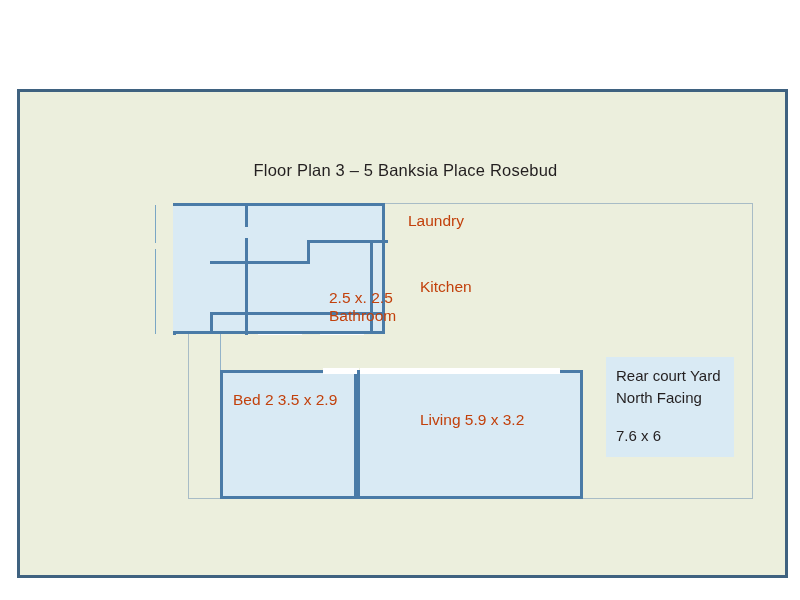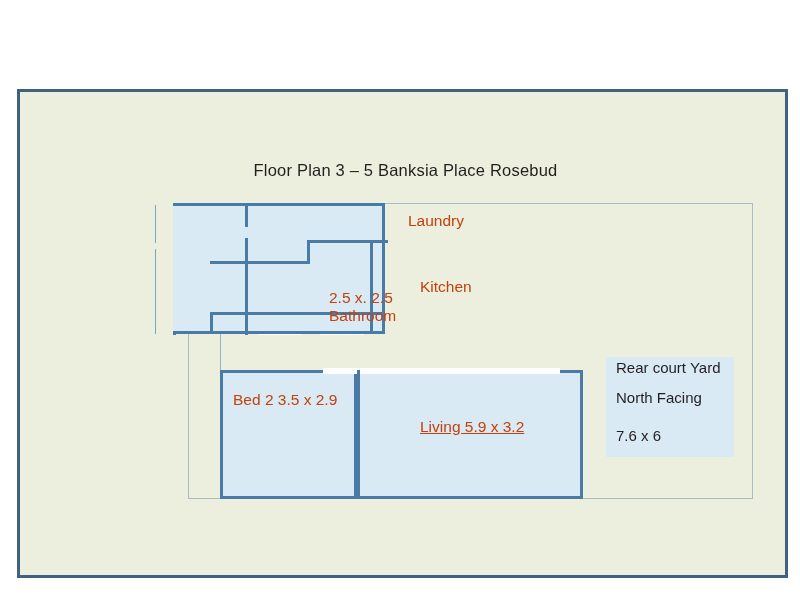--- a/index.html
+++ b/index.html
@@ -179,32 +179,32 @@
     <div class="room walled" style="left:200px; top:278px; width:137px; height:129px;"></div>
 
     <div class="gap" style="left:303px; top:276px; width:36px; height:6px;"></div>
     <div class="gap" style="left:218px; top:276px; width:0px; height:6px;"></div>
 
     <div class="room walled" style="left:337px; top:278px; width:226px; height:129px;"></div>
 
     <div class="gap" style="left:340px; top:276px; width:200px; height:6px;"></div>
 
     <div id="courtyard-box">
-      <div class="line" style="top:2px;">Rear court Yard</div>
+      <div class="line" style="top:10px;">Rear court Yard</div>
       <div class="line" style="top:32px;">North Facing</div>
       <div class="line" style="top:70px;">7.6 x 6</div>
     </div>
 
 
     <div class="label sz16" style="left:309px; top:174px;margin-top:40px;">Bathroom</div>
     <div class="label sz16" style="left:309px; top:196px;">2.5 x. 2.5</div>
 
     <div class="label sz16" style="left:388px; top:119px;">Laundry</div>
 
     <div class="label sz16" style="left:400px; top:185px;">Kitchen</div>
 
     <div class="label sz16" style="left:213px; top:298px;">Bed 2 3.5 x 2.9</div>
 
-    <div class="label sz16" style="left:400px; top:325px;text-decoration:underline;">Living 5.9 x 3.2</div>
+    <div class="label sz16" style="left:400px; top:318px;">Living 5.9 x 3.2</div>
 
 
   </div>
 </div>
 
 </body></html>

